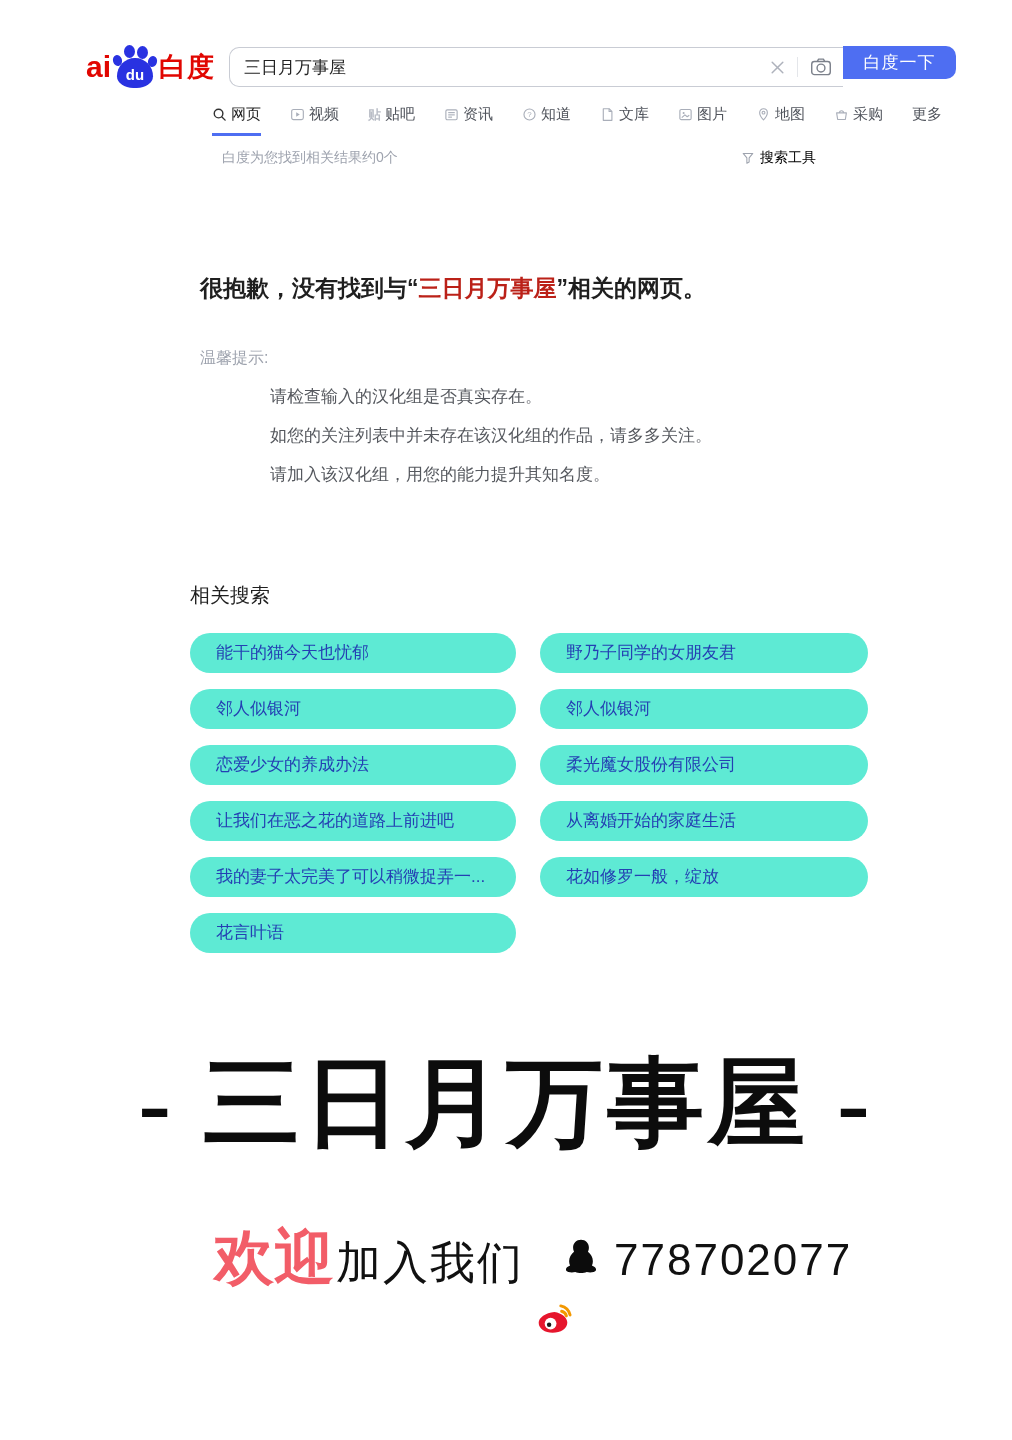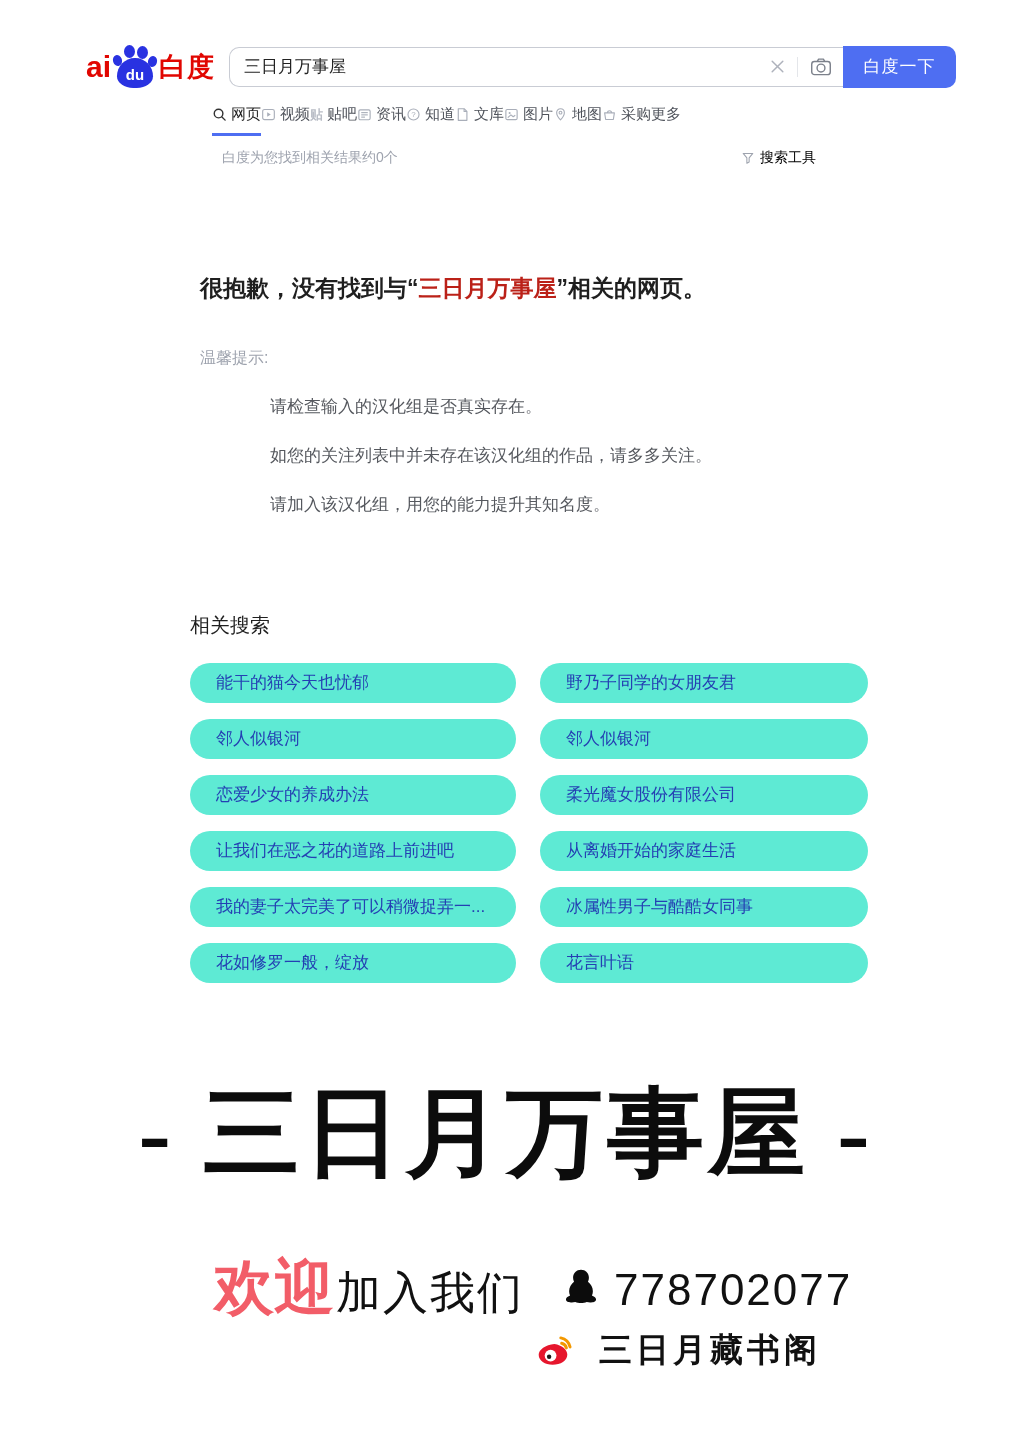--- a/index.html
+++ b/index.html
@@ -33,47 +33,47 @@
     border-radius:10px 0 0 10px; display:flex; align-items:center; background:#fff;
     padding:0 10px 0 14px;
   }
   .search-input-wrap input {
     flex:1; border:none; outline:none; font-size:17px; color:#222;
     font-family:inherit; background:transparent; height:100%;
   }
   .icon-btn { display:flex; align-items:center; justify-content:center; cursor:pointer; flex:none; }
   .vdiv { width:1px; height:20px; background:#e4e6ea; margin:0 11px; flex:none; }
   .search-btn {
-    width:113px; height:42px; margin-top:-1px; border:none; cursor:pointer;
+    width:113px; height:33px; margin-top:-1px; border:none; cursor:pointer;
     background:#4e6ef2; color:#fff; font-size:17px; border-radius:0 10px 10px 0;
     font-family:inherit; letter-spacing:1px;
   }
 
   
-  .tabs { display:flex; align-items:flex-start; margin:16px 0 0 212px; }
+  .tabs { display:flex; align-items:flex-start; margin:16px 0 0 212px; gap:29px; }
   .tab { display:flex; align-items:center; gap:4px; font-size:15px; color:#50545c;
          cursor:pointer; text-decoration:none; padding-bottom:9px; white-space:nowrap; }
   .tab .ticon { color:#a9aeb9; display:flex; align-items:center; }
   .tab .cn-ic { color:#b9bdc6; font-size:13px; font-weight:bold; line-height:1; }
   .tab.active { color:#1f1f1f; font-weight:500; border-bottom:3px solid #4e6ef2; }
   .tab.active .ticon { color:#333; }
 
   
   .stats-row { margin:13px 0 16px 222px; width:594px; display:flex;
                justify-content:space-between; align-items:center;
                font-size:14px; color:#9ea3ae; }
   .tools { display:flex; align-items:center; gap:5px; cursor:pointer; color:#000000; }
 
   
   .notfound { margin:106px 0 0 200px; font-size:23px; font-weight:bold; color:#1f1f1f; }
   .notfound .red { color:#bb2118; }
 
   .tips { margin-left:200px; }
   .tips-title { margin-top:44px; font-size:16px; color:#9ea3ae; }
-  .tip { margin:26px 0 0 70px; font-size:17px; color:#55585e; }
+  .tip { margin:16px 0 0 70px; font-size:17px; color:#55585e; }
 
   
   .related { margin:96px 0 0 190px; }
   .related h2 { font-size:20px; font-weight:500; color:#1f1f1f; }
   .pill-grid { margin-top:24px; display:grid; grid-template-columns:326px 328px;
                column-gap:24px; row-gap:16px; }
   .pill { height:40px; line-height:40px; padding:0 26px; background:#5eead4;
           border-radius:20px; color:#2440b3; font-size:17px; text-decoration:none;
           white-space:nowrap; overflow:hidden; text-overflow:ellipsis; cursor:pointer; }
 
@@ -244,21 +244,20 @@
     <div class="pill-grid">
       <a class="pill">能干的猫今天也忧郁</a>
       <a class="pill">野乃子同学的女朋友君</a>
       <a class="pill">邻人似银河</a>
       <a class="pill">邻人似银河</a>
       <a class="pill">恋爱少女的养成办法</a>
       <a class="pill">柔光魔女股份有限公司</a>
       <a class="pill">让我们在恶之花的道路上前进吧</a>
       <a class="pill">从离婚开始的家庭生活</a>
       <a class="pill">我的妻子太完美了可以稍微捉弄一...</a>
-      <a class="pill">冰属性男子与酷酷女同事</a>
       <a class="pill">花如修罗一般，绽放</a>
       <a class="pill">花言叶语</a>
     </div>
   </section>
 
   <div class="banner">- 三日月万事屋 -</div>
 
   <div class="join-row">
     <span class="welcome-red">欢迎</span>
     <span class="welcome-black">加入我们</span>
@@ -271,16 +270,15 @@
   </div>
 
   <div class="weibo-row">
     <svg width="44" height="40" viewBox="0 0 40 38">
       <path fill="#e6162d" d="M19.5 13.2c-8.6.9-15 5.4-15 10.3 0 5.7 6 9.5 13.2 9.5 7.7 0 14-4.1 14-9.8 0-4.8-5.3-9-12.2-10z"></path>
       <circle cx="15.8" cy="24.3" r="5.6" fill="#fff"></circle>
       <circle cx="14.4" cy="25.4" r="2.1" fill="#1a1a1a"></circle>
       <path d="M25.5 7.5 a11.5 11.5 0 0 1 8.8 8.6" stroke="#f39800" stroke-width="2.8" fill="none" stroke-linecap="round"></path>
       <path d="M26.3 12.6 a6 6 0 0 1 4.5 4.4" stroke="#f39800" stroke-width="2.8" fill="none" stroke-linecap="round"></path>
     </svg>
-    <span class="weibo-name">三日月藏书阁</span>
   </div>
 
 </div>
 
 </body></html>

